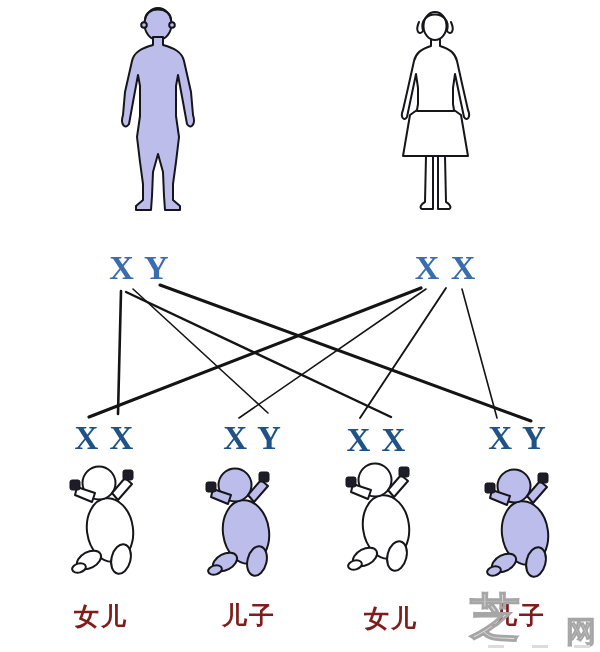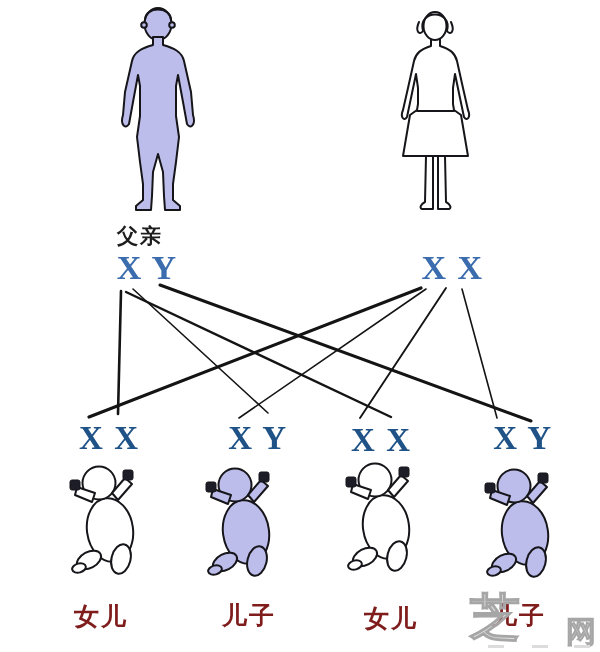--- a/index.html
+++ b/index.html
@@ -3,21 +3,21 @@
 <meta charset="utf-8">
 <style>
   html,body{margin:0;padding:0;background:#ffffff;}
   body{width:600px;height:652px;font-family:"Liberation Sans",sans-serif;}
   .stage{position:relative;width:600px;height:652px;background:#ffffff;overflow:hidden;}
   .abs{position:absolute;}
   
   .cjk{color:#1d1d1d;text-align:center;letter-spacing:2px;font-family:"Liberation Serif",serif;font-weight:700;}
   .parent-label{font-size:21px;}
   .child-label{font-size:25px;color:#7f1d1d;}
-  .chromo{font-family:"Liberation Serif",serif;font-weight:700;text-align:right;word-spacing:3px;line-height:1;}
+  .chromo{font-family:"Liberation Serif",serif;font-weight:700;text-align:center;word-spacing:3px;line-height:1;}
   .chromo.parent{font-size:34px;color:var(--chromo-parent,#3a6cae);}
   .chromo.child{font-size:33px;color:var(--chromo-child,#1f5287);}
   
   .o{stroke:#15151a;stroke-width:2;stroke-linejoin:round;stroke-linecap:round;}
   .fill-purple{fill:var(--fig,#bdbdec);}
   .fill-white{fill:#ffffff;}
   .baby .bodyfill{fill:#ffffff;}
   .baby.filled .bodyfill{fill:var(--fig,#bdbdec);}
   .fist{fill:#1d1d28;stroke:#15151a;stroke-width:1;}
   
@@ -55,21 +55,20 @@
 
   <svg class="abs" style="left:388px;top:6px;" width="95" height="212" viewBox="0 0 95 212">
     <path class="fill-white o" d="M38,150 L37,196 C33,198 31,202 34,203 L45,203 L45,150 Z"></path>
     <path class="fill-white o" d="M50,150 L50,203 L61,203 C64,202 62,198 58,196 L57,150 Z"></path>
     <path class="fill-white o" d="M43,32 L43,40 C33,43 28,47 26,55 L20,82 L15,104 C12,111 16,116 19,111 L23,92 L28,68 L30,82 L30,98 L29,104 L22,109 L15,150 L80,150 L73,109 L66,104 L65,98 L65,82 L67,68 L72,92 L76,111 C79,116 83,111 80,104 L75,82 L69,55 C67,47 62,43 52,40 L52,32 Z"></path>
     <line class="o" x1="29" y1="105" x2="66" y2="105" stroke-width="1.5"></line>
     <ellipse class="fill-white o" cx="47" cy="20" rx="11.5" ry="14"></ellipse>
     <path class="o" fill="none" stroke-width="2.5" d="M35,25 C29,3 65,3 59,25 M35,25 C31,30 27,25 31,16 M59,25 C63,30 67,25 63,16"></path>
   </svg>
 
-  <div class="abs cjk parent-label" style="left:112px;top:222px;width:56px;">父亲</div>
 
   <div class="abs chromo parent" style="left:102px;top:251px;width:74px;">X Y</div>
   <div class="abs chromo parent" style="left:408px;top:251px;width:74px;">X X</div>
 
   <div class="abs chromo child" style="left:70px;top:422px;width:68px;">X X</div>
   <div class="abs chromo child" style="left:218px;top:422px;width:68px;">X Y</div>
   <div class="abs chromo child" style="left:342px;top:424px;width:68px;">X X</div>
   <div class="abs chromo child" style="left:483px;top:422px;width:68px;">X Y</div>
 
   <svg class="abs baby" style="left:68px;top:464px;" width="78" height="118" viewBox="0 0 78 118">

